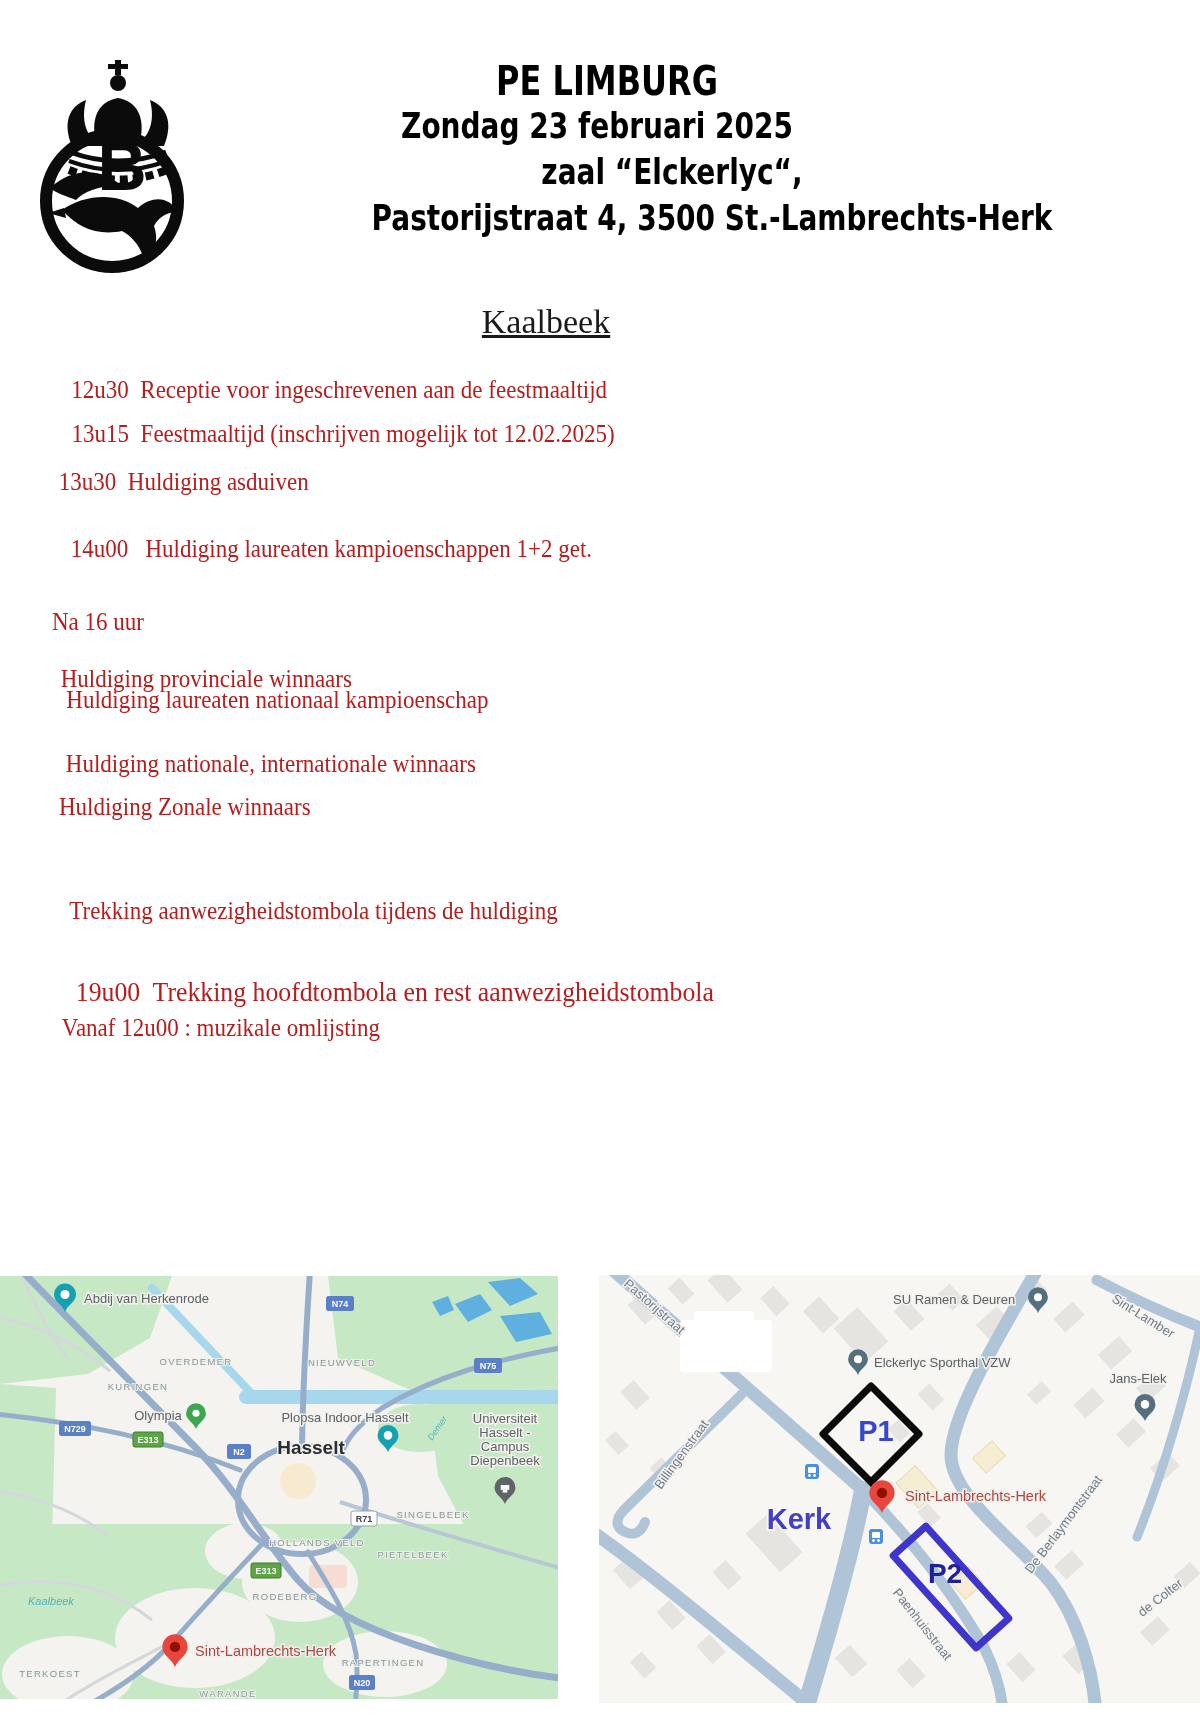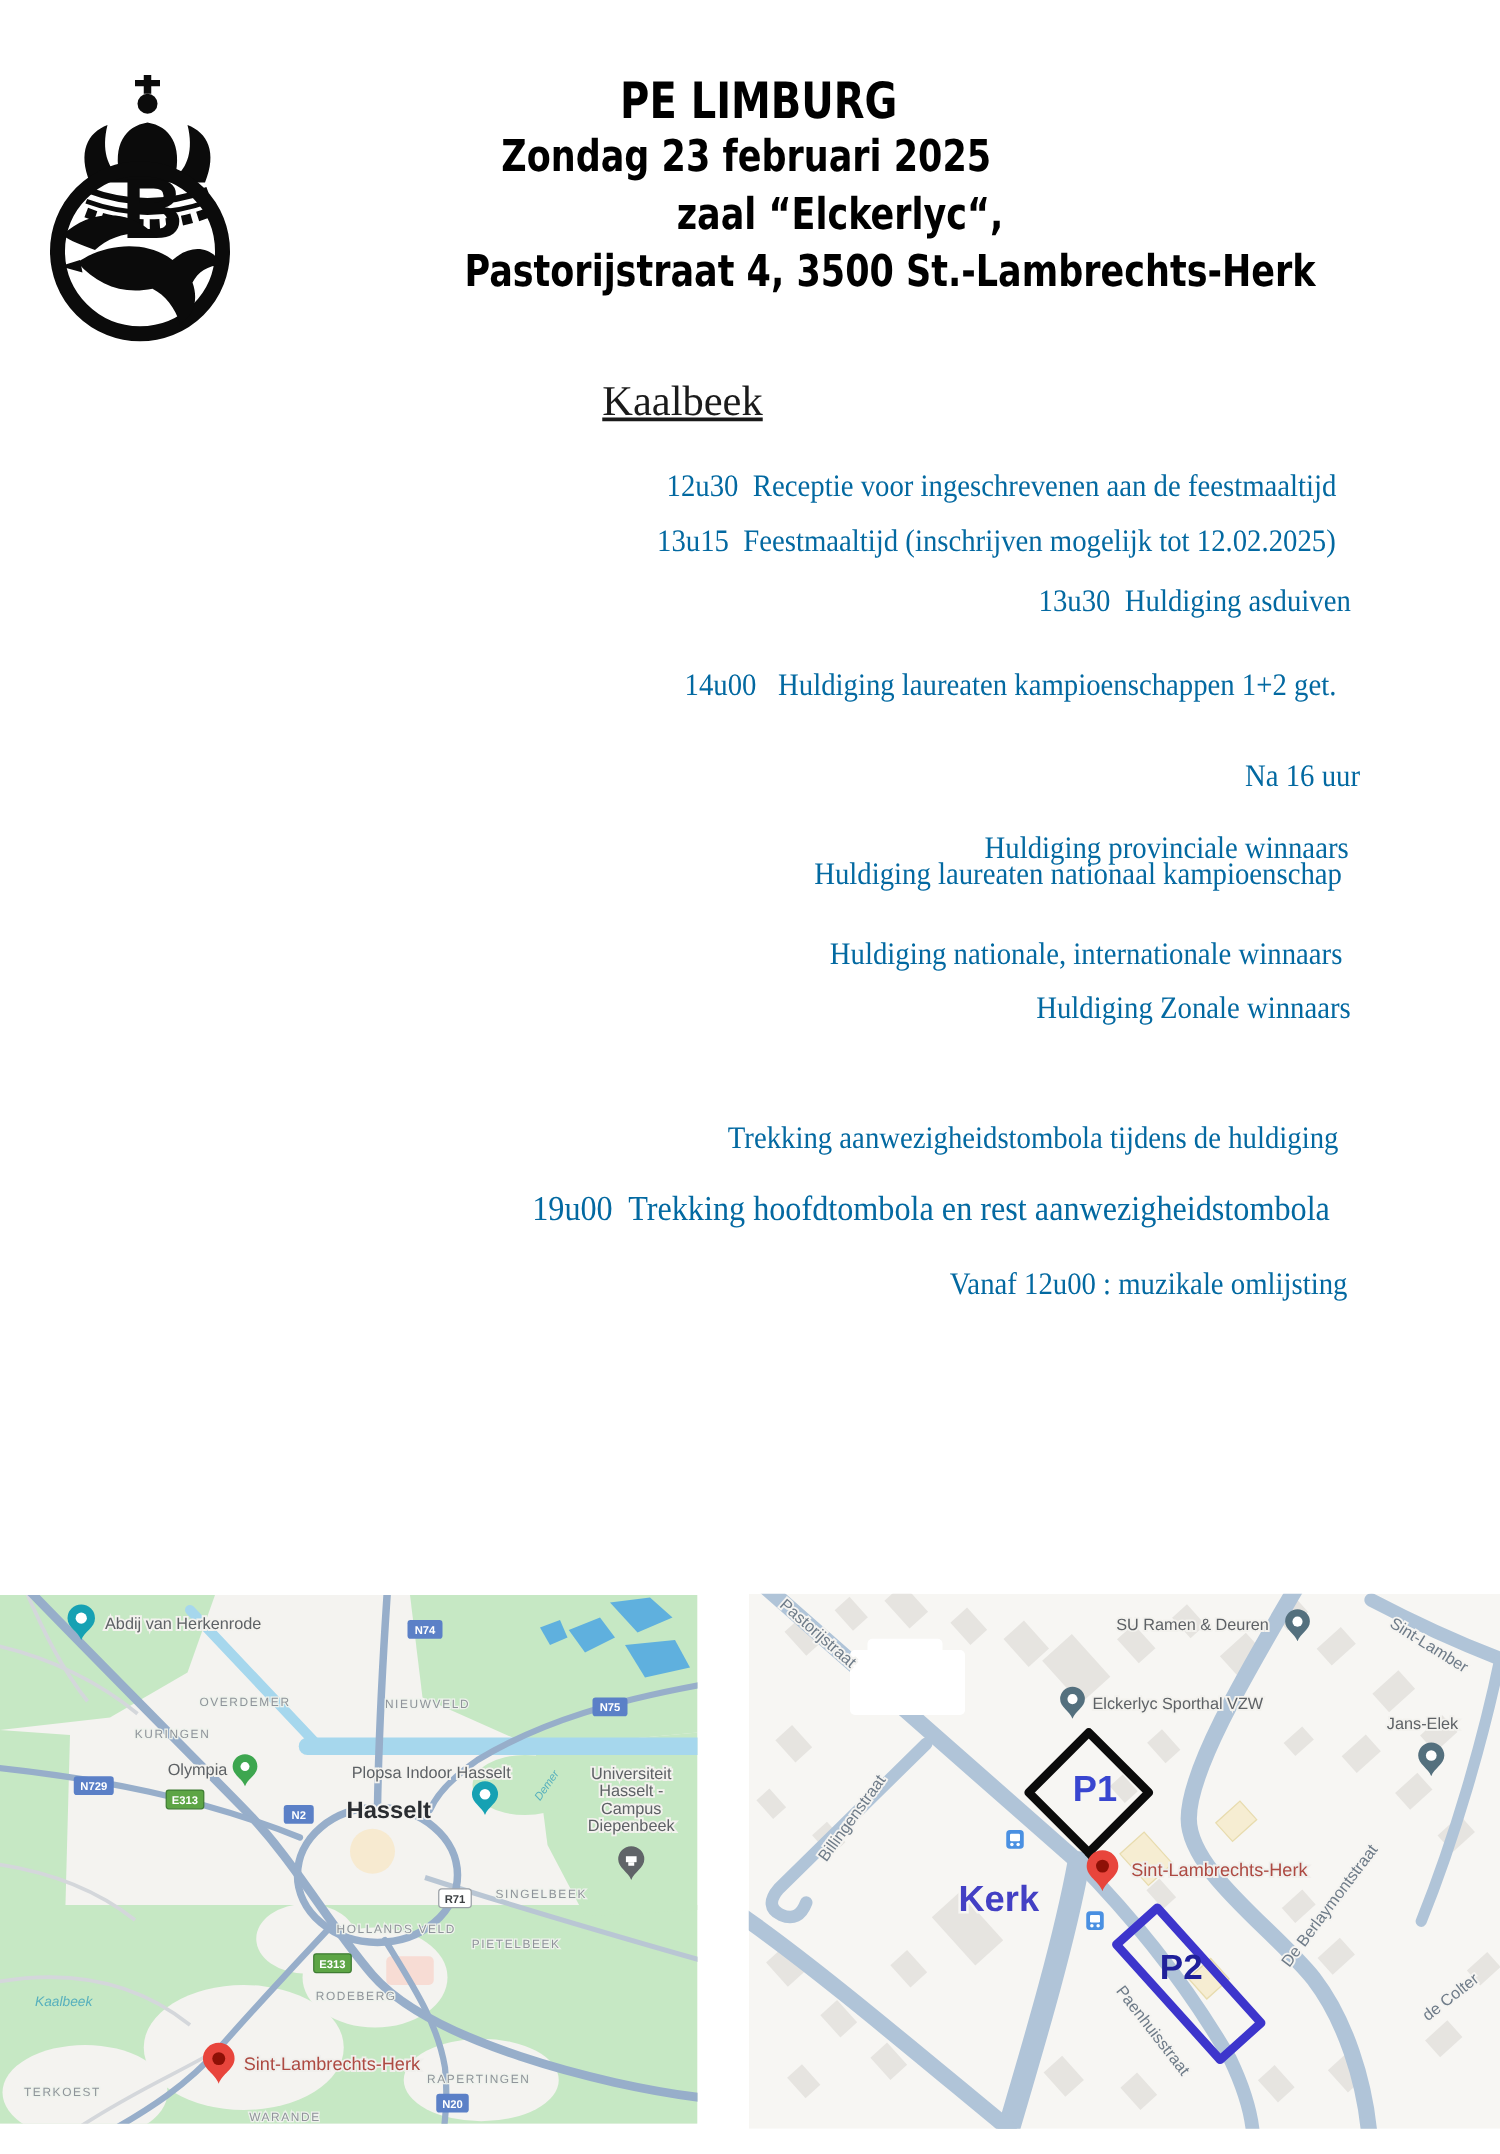--- a/index.html
+++ b/index.html
@@ -4,23 +4,23 @@
 <style>
   html,body{margin:0;padding:0;}
   body{width:1200px;height:1723px;background:#ffffff;position:relative;overflow:hidden;
        font-family:"Liberation Serif",serif;color:#111;}
   
   .hl{position:absolute;white-space:pre;font-family:"DejaVu Sans",sans-serif;font-weight:bold;
       color:#000;transform:translateX(-50%) scaleX(0.8);transform-origin:50% 50%;}
   
   .prog-h{position:absolute;left:0;width:1092px;text-align:center;font-size:34px;color:#1a1a1a;
           text-decoration:underline;}
-  .pl{position:absolute;left:0;width:1092px;text-align:right;white-space:pre;font-size:25px;color:#0369a1;}
+  .pl{position:absolute;left:0;width:1092px;text-align:left;white-space:pre;font-size:25px;color:#b91c1c;padding-left:48px;}
   .pl>span{display:inline-block;transform:scaleX(0.92);transform-origin:50% 50%;}
-  .pl.big{font-size:28px;}
+  .pl.big{font-size:28px;margin-top:24px;}
   .map{position:absolute;display:block;}
   svg text{font-family:"Liberation Sans",sans-serif;}
   .area{fill:#8f949a;font-size:9.5px;letter-spacing:1.3px;text-anchor:middle;
         paint-order:stroke;stroke:#eef2ec;stroke-width:2px;}
   .poi{fill:#5d6165;font-size:13px;paint-order:stroke;stroke:#f3f2ee;stroke-width:3px;}
   .street{fill:#6e7b88;font-size:13px;paint-order:stroke;stroke:#f5f4f1;stroke-width:3px;}
   .badge-t{fill:#ffffff;font-size:9px;font-weight:bold;text-anchor:middle;}
   .redlbl{fill:#ad4a42;font-size:14.5px;paint-order:stroke;stroke:#f0efec;stroke-width:3px;}
 </style>
 </head>

